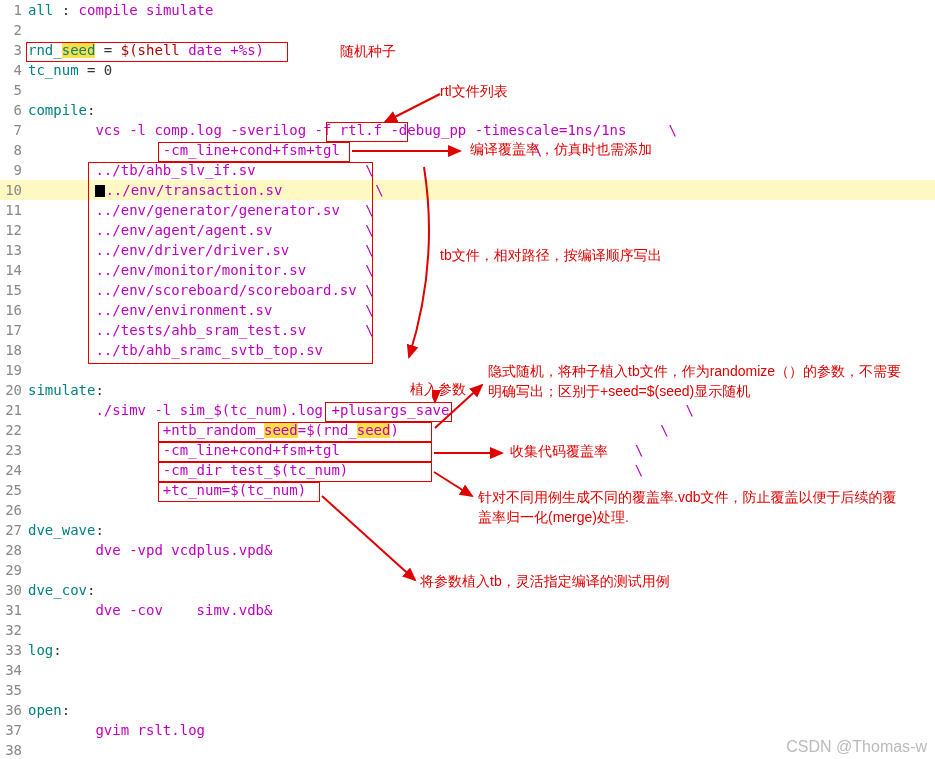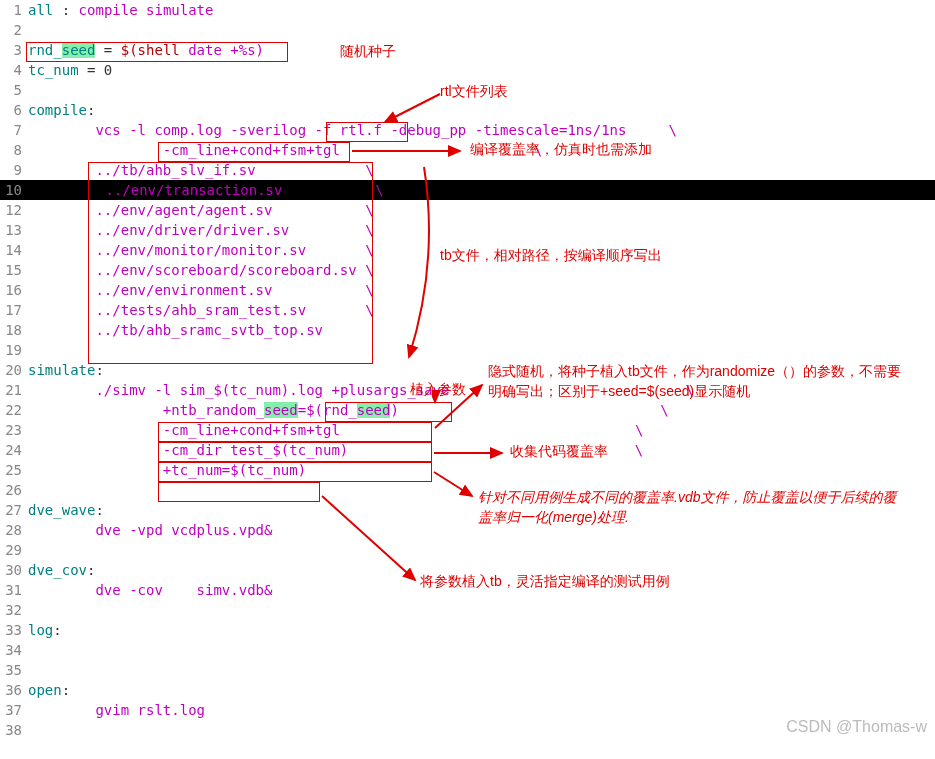--- a/index.html
+++ b/index.html
@@ -25,25 +25,25 @@
     text-align: right;
     color: #888;
     padding-right: 6px;
     user-select: none;
     flex-shrink: 0;
   }
   .code {
     flex: 1;
     color: #333;
   }
-  .hl-line { background: #000000; }
+  .hl-line { background: #fef9c3; }
   .kw-teal { color: #008080; }
   .kw-mag { color: #c000c0; }
   .kw-red { color: #b00000; }
-  .hl-yellow { background: #86efac; }
+  .hl-yellow { background: #fde047; }
   .blackblock { display:inline-block; width:10px; height:12px; background:#000; vertical-align:middle; }
   .box-red {
     position: absolute;
     border: 1.5px solid #e00000;
     pointer-events: none;
   }
   .anno {
     position: absolute;
     color: #e00000;
     font-family: "Microsoft YaHei", "SimSun", sans-serif;
@@ -72,20 +72,21 @@
 <div class="line"><span class="ln">1</span><span class="code"><span class="kw-teal">all</span><span> : </span><span class="kw-mag">compile simulate</span></span></div>
 <div class="line"><span class="ln">2</span><span class="code"></span></div>
 <div class="line"><span class="ln">3</span><span class="code"><span class="kw-teal">rnd_</span><span class="kw-teal hl-yellow">seed</span><span> = </span><span class="kw-red">$(shell</span><span class="kw-mag"> date +%s)</span></span></div>
 <div class="line"><span class="ln">4</span><span class="code"><span class="kw-teal">tc_num</span><span> = 0</span></span></div>
 <div class="line"><span class="ln">5</span><span class="code"></span></div>
 <div class="line"><span class="ln">6</span><span class="code"><span class="kw-teal">compile</span><span>:</span></span></div>
 <div class="line"><span class="ln">7</span><span class="code"><span>        </span><span class="kw-mag">vcs -l comp.log -sverilog -f rtl.f -debug_pp -timescale=1ns/1ns     \</span></span></div>
 <div class="line"><span class="ln">8</span><span class="code"><span>                </span><span class="kw-mag">-cm_line+cond+fsm+tgl</span><span class="kw-mag">                       \</span></span></div>
 <div class="line"><span class="ln">9</span><span class="code"><span>        </span><span class="kw-mag">../tb/ahb_slv_if.sv</span><span class="kw-mag">             \</span></span></div>
 <div class="line hl-line"><span class="ln">10</span><span class="code"><span>        </span><span class="blackblock"></span><span class="kw-mag">../env/transaction.sv</span><span class="kw-mag">           \</span></span></div>
+<div class="line"><span class="ln">11</span><span class="code"><span>        </span><span class="kw-mag">../env/generator/generator.sv</span><span class="kw-mag">   \</span></span></div>
 <div class="line"><span class="ln">12</span><span class="code"><span>        </span><span class="kw-mag">../env/agent/agent.sv</span><span class="kw-mag">           \</span></span></div>
 <div class="line"><span class="ln">13</span><span class="code"><span>        </span><span class="kw-mag">../env/driver/driver.sv</span><span class="kw-mag">         \</span></span></div>
 <div class="line"><span class="ln">14</span><span class="code"><span>        </span><span class="kw-mag">../env/monitor/monitor.sv</span><span class="kw-mag">       \</span></span></div>
 <div class="line"><span class="ln">15</span><span class="code"><span>        </span><span class="kw-mag">../env/scoreboard/scoreboard.sv</span><span class="kw-mag"> \</span></span></div>
 <div class="line"><span class="ln">16</span><span class="code"><span>        </span><span class="kw-mag">../env/environment.sv</span><span class="kw-mag">           \</span></span></div>
 <div class="line"><span class="ln">17</span><span class="code"><span>        </span><span class="kw-mag">../tests/ahb_sram_test.sv</span><span class="kw-mag">       \</span></span></div>
 <div class="line"><span class="ln">18</span><span class="code"><span>        </span><span class="kw-mag">../tb/ahb_sramc_svtb_top.sv</span></span></div>
 <div class="line"><span class="ln">19</span><span class="code"></span></div>
 <div class="line"><span class="ln">20</span><span class="code"><span class="kw-teal">simulate</span><span>:</span></span></div>
 <div class="line"><span class="ln">21</span><span class="code"><span>        </span><span class="kw-mag">./simv -l sim_$(tc_num).log </span><span class="kw-mag">+plusargs_save</span><span class="kw-mag">                            \</span></span></div>
@@ -117,21 +118,21 @@
 <div class="box-red" style="left:158px; top:462px; width:272px; height:18px;"></div>
 <div class="box-red" style="left:158px; top:482px; width:160px; height:18px;"></div>
 
 <div class="anno" style="left:340px; top:42px;">随机种子</div>
 <div class="anno" style="left:440px; top:82px;">rtl文件列表</div>
 <div class="anno" style="left:440px; top:246px;">tb文件，相对路径，按编译顺序写出</div>
 <div class="anno" style="left:470px; top:140px;">编译覆盖率，仿真时也需添加</div>
 <div class="anno" style="left:410px; top:380px;">植入参数</div>
 <div class="anno" style="left:488px; top:362px; width:420px;">隐式随机，将种子植入tb文件，作为randomize（）的参数，不需要明确写出；区别于+seed=$(seed)显示随机</div>
 <div class="anno" style="left:510px; top:442px;">收集代码覆盖率</div>
-<div class="anno" style="left:478px; top:488px; width:420px;font-style:italic;">针对不同用例生成不同的覆盖率.vdb文件，防止覆盖以便于后续的覆盖率归一化(merge)处理.</div>
+<div class="anno" style="left:478px; top:488px; width:420px;">针对不同用例生成不同的覆盖率.vdb文件，防止覆盖以便于后续的覆盖率归一化(merge)处理.</div>
 <div class="anno" style="left:420px; top:572px;">将参数植入tb，灵活指定编译的测试用例</div>
 
 <svg class="arrow" style="left:380px; top:92px;" width="70" height="40">
   <defs>
         <marker id="ah1" markerWidth="8" markerHeight="8" refX="6" refY="3" orient="auto">
           <path d="M0,0 L7,3 L0,6 Z" fill="#e00000"></path>
         </marker>
       </defs>
   <line x1="60" y1="2" x2="5" y2="30" stroke="#e00000" stroke-width="2" marker-end="url(#ah1)"></line>
 </svg>

